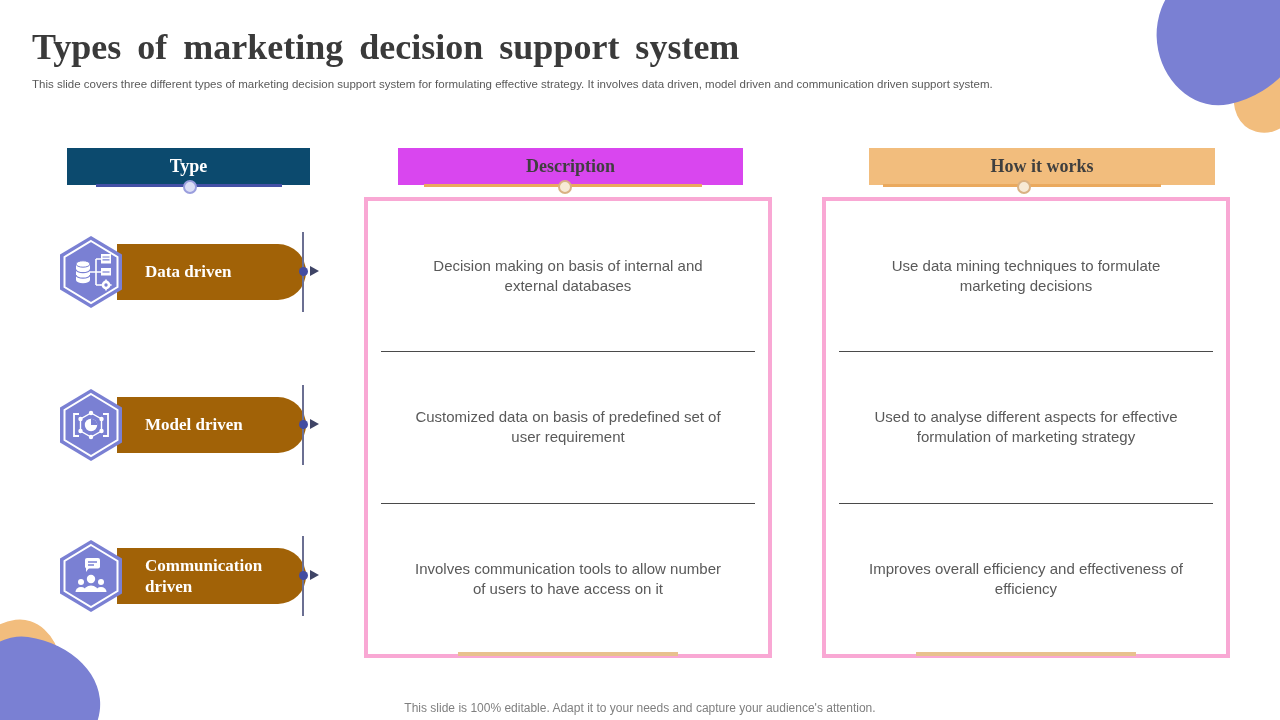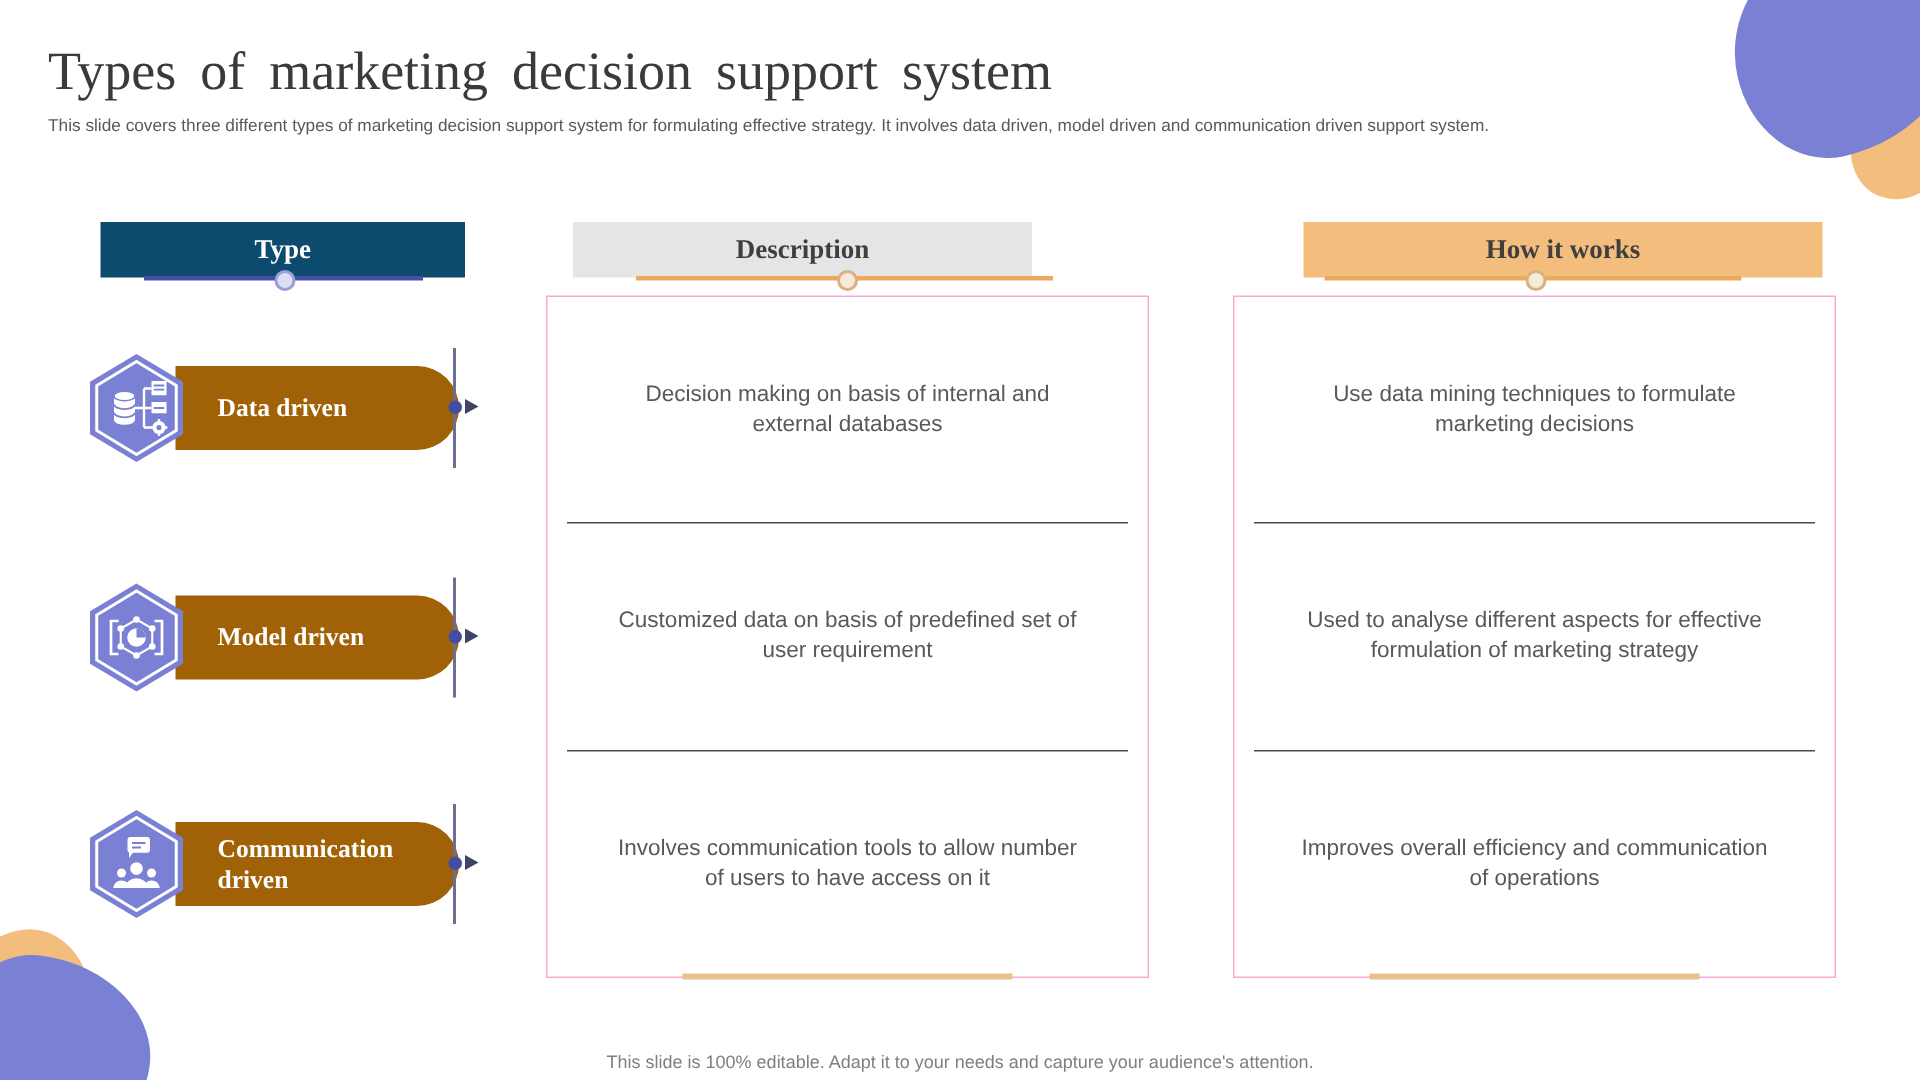--- a/index.html
+++ b/index.html
@@ -13,28 +13,28 @@
     border-radius:46% 54% 62% 38% / 52% 42% 58% 48%;transform:rotate(-12deg);z-index:2;}
   .blob-tr-orange{width:70px;height:92px;right:-26px;top:42px;background:#f2bd7d;
     border-radius:58% 42% 55% 45% / 55% 45% 58% 42%;transform:rotate(14deg);z-index:1;}
   .blob-bl-orange{width:86px;height:84px;left:-26px;bottom:16px;background:#f2bd7d;
     border-radius:55% 45% 60% 40% / 48% 55% 45% 52%;transform:rotate(-8deg);z-index:1;}
   .blob-bl-purple{width:140px;height:132px;left:-40px;bottom:-50px;background:#7a80d3;
     border-radius:42% 58% 55% 45% / 55% 48% 52% 45%;transform:rotate(8deg);z-index:2;}
 
   
   .title{position:absolute;left:32px;top:26px;font-family:"Liberation Serif",serif;
-    font-size:36px;color:#3a3a3a;word-spacing:7px;letter-spacing:0px;font-weight:400;}
+    font-size:36px;color:#3a3a3a;word-spacing:7px;letter-spacing:0px;font-weight:700;}
   .subtitle{position:absolute;left:32px;top:78px;font-size:11.5px;color:#595959;width:1030px;}
 
   
   .col-header{position:absolute;top:148px;height:37px;display:flex;align-items:center;
     justify-content:center;font-family:"Liberation Serif",serif;font-weight:bold;font-size:18px;}
   .hdr-type{left:67px;width:243px;background:#0c4a6e;color:#ffffff;}
-  .hdr-desc{left:382px;width:306px;background:#e5e5e5;color:#3f3f3f;}
+  .hdr-desc{left:398px;width:345px;background:#d946ef;color:#3f3f3f;}
   .hdr-how{left:849px;width:346px;background:#f2bd7d;color:#3f3f3f;margin-left:20px;}
   .hdr-underline{position:absolute;top:184px;height:3px;}
   .ul-type{left:96px;width:186px;background:#4450a6;}
   .ul-desc{left:424px;width:278px;background:#eaa95e;}
   .ul-how{left:883px;width:278px;background:#eaa95e;}
   .hdr-dot{position:absolute;top:180px;width:10px;height:10px;border-radius:50%;}
   .dot-type{left:183px;background:#dcdef5;border:2px solid #9a9edd;}
   .dot-desc{left:558px;background:#f7ead6;border:2px solid #d9b183;}
   .dot-how{left:1017px;background:#f7ead6;border:2px solid #d9b183;}
 
@@ -45,21 +45,21 @@
     border-radius:0 28px 28px 0;display:flex;align-items:center;}
   .pill-label{font-family:"Liberation Serif",serif;font-weight:bold;font-size:17px;
     color:#ffffff;padding-left:28px;line-height:1.25;}
   .hex{position:absolute;left:54px;top:23px;width:74px;height:74px;z-index:3;}
   .connector-line{position:absolute;left:302px;top:20px;width:2px;height:80px;background:#6b6f92;}
   .connector-dot{position:absolute;left:299px;top:55px;width:9px;height:9px;border-radius:50%;background:#434da1;}
   .connector-arrow{position:absolute;left:310px;top:54px;width:0;height:0;
     border-top:5.5px solid transparent;border-bottom:5.5px solid transparent;border-left:9px solid #3f4466;}
 
   
-  .content-box{position:absolute;top:197px;width:400px;height:453px;border:1px solid #f9a8d4;
+  .content-box{position:absolute;top:197px;width:400px;height:453px;border:4px solid #f9a8d4;
     display:flex;flex-direction:column;background:#ffffff;}
   .box-desc{left:364px;} .box-how{left:822px;}
   .cell{flex:1;display:flex;align-items:center;justify-content:center;text-align:center;
     color:#595959;font-size:15px;line-height:1.35;padding:0 42px;}
   .cell-divider{height:1px;background:#4a4a4a;margin:0 13px;}
   .box-accent{position:absolute;bottom:-2px;left:50%;transform:translateX(-50%);
     width:220px;height:4px;background:#e8c18e;}
 
   
   .footer{position:absolute;left:0;top:701px;width:1280px;text-align:center;
@@ -191,17 +191,17 @@
   <div class="cell-divider"></div>
   <div class="cell">Involves communication tools to allow number of users to have access on it</div>
   <div class="box-accent"></div>
 </div>
 
 <div class="content-box box-how">
   <div class="cell">Use data mining techniques to formulate marketing decisions</div>
   <div class="cell-divider"></div>
   <div class="cell">Used to analyse different aspects for effective formulation of marketing strategy</div>
   <div class="cell-divider"></div>
-  <div class="cell">Improves overall efficiency and communication of operations</div>
+  <div class="cell">Improves overall efficiency and effectiveness of efficiency</div>
   <div class="box-accent"></div>
 </div>
 
 <div class="footer">This slide is 100% editable. Adapt it to your needs and capture your audience's attention.</div>
 
 </body></html>

